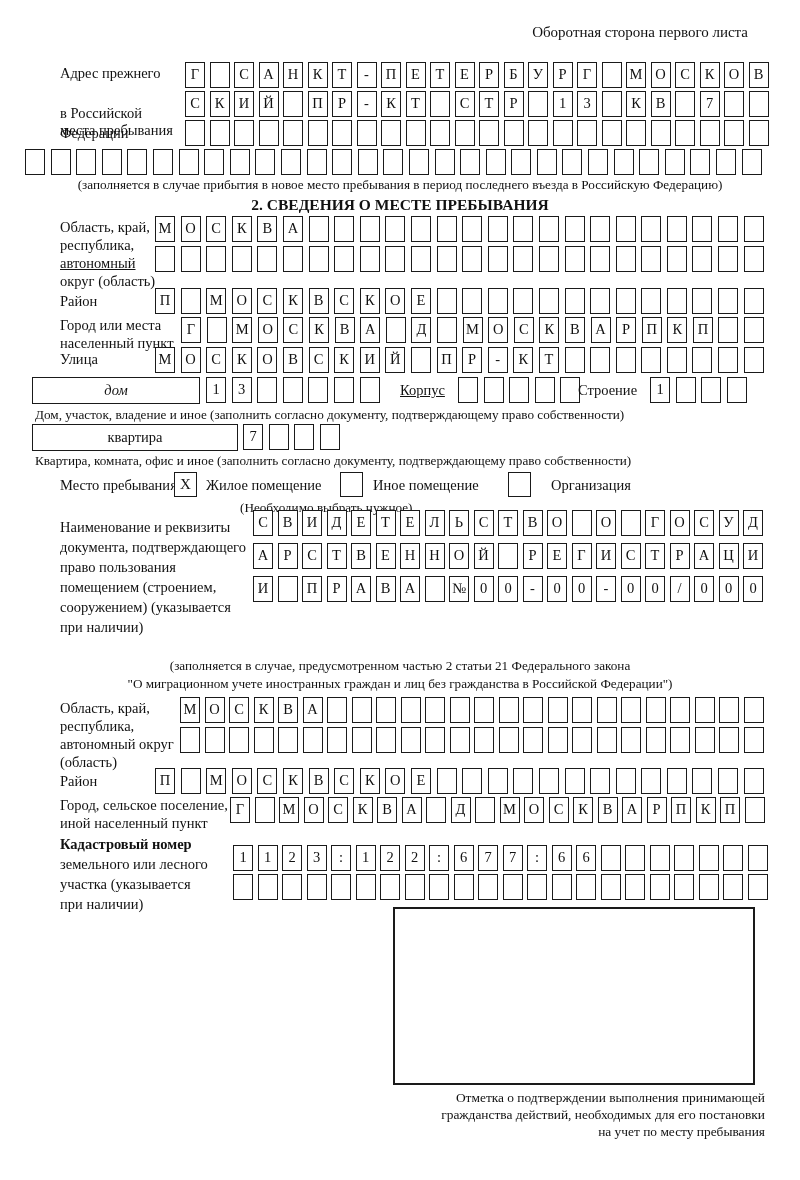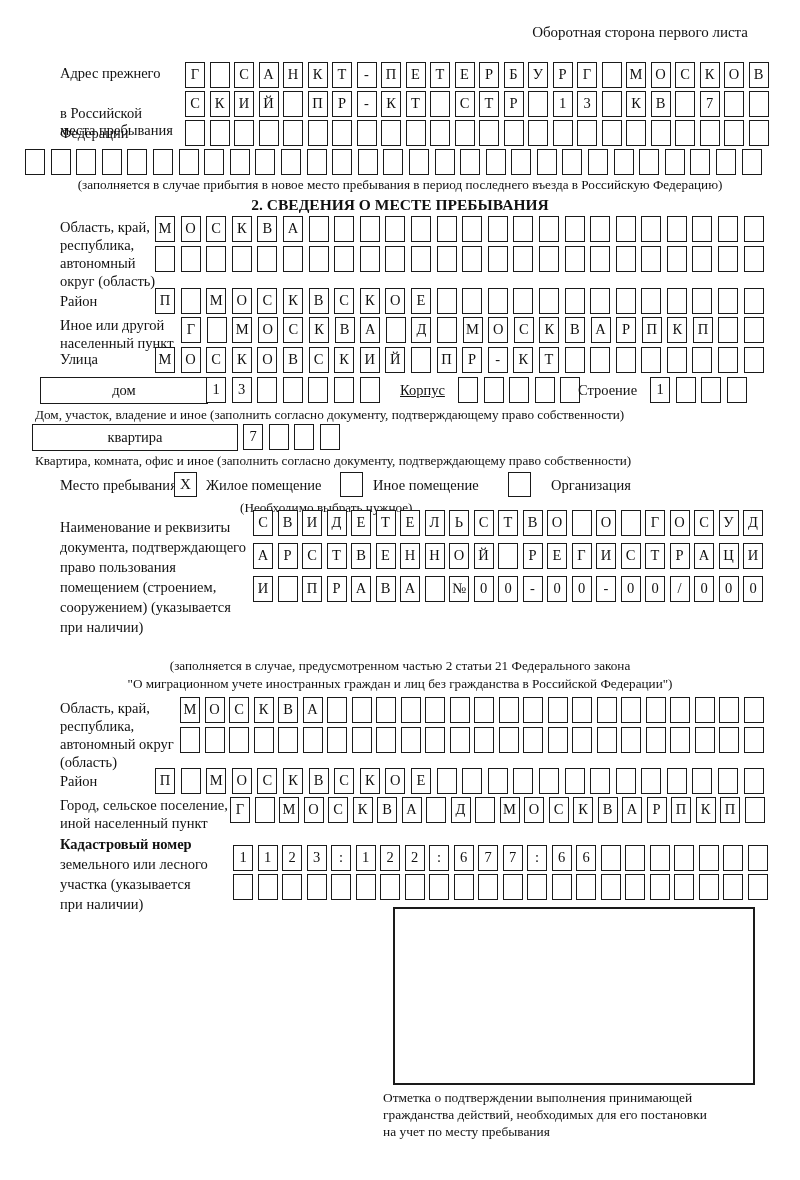--- a/index.html
+++ b/index.html
@@ -13,21 +13,21 @@
   .cellrow{position:absolute;display:flex;}
   .cg-a{gap:4.5px;}
   .cg-b{gap:5.6px;}
   .cell{box-sizing:border-box;flex:0 0 20px;width:20px;height:26px;border:1.6px solid #1a1a1a;
         font-size:14.5px;line-height:23px;text-align:center;background:#fff;}
   .widebox{position:absolute;box-sizing:border-box;border:1.9px solid #1a1a1a;height:27px;
         text-align:center;font-size:14.5px;line-height:24px;background:#fff;}
   .chk{position:absolute;box-sizing:border-box;width:23px;height:25px;border:1.7px solid #1a1a1a;
         text-align:center;font-size:15px;line-height:22px;background:#fff;}
   .stampbox{position:absolute;box-sizing:border-box;border:2px solid #1a1a1a;background:#fff;}
-  .caption{position:absolute;text-align:left;font-size:13.4px;line-height:17px;white-space:normal;}
+  .caption{position:absolute;text-align:right;font-size:13.4px;line-height:17px;white-space:normal;}
 </style>
 </head>
 <body>
 
 <div class="page">
 
   <div class="abs lbl" style="top:23px;left:0;width:748px;text-align:right;font-size:15px;">Оборотная сторона первого листа</div>
 
   <div class="abs lbl" style="left:60px;top:64px;">Адрес прежнего</div>
   <div class="abs lbl" style="left:60px;top:84px;margin-top:37px;">места пребывания</div>
@@ -143,21 +143,21 @@
       <span class="cell"></span>
       <span class="cell"></span>
     </div>
 
   <div class="abs note center" style="top:177px;">(заполняется в случае прибытия в новое место пребывания в период последнего въезда в Российскую Федерацию)</div>
 
   <div class="abs hdr center" style="top:196px;">2. СВЕДЕНИЯ О МЕСТЕ ПРЕБЫВАНИЯ</div>
 
   <div class="abs lbl" style="left:60px;top:218px;">Область, край,</div>
   <div class="abs lbl" style="left:60px;top:236px;">республика,</div>
-  <div class="abs lbl" style="left:60px;top:254px;">автономный</div>
+  <div class="abs lbl" style="left:60px;top:254px;text-decoration:underline;">автономный</div>
   <div class="abs lbl" style="left:60px;top:272px;">округ (область)</div>
   <div class="cellrow cg-b" style="left:155px;top:216px;">
       <span class="cell">М</span>
       <span class="cell">О</span>
       <span class="cell">С</span>
       <span class="cell">К</span>
       <span class="cell">В</span>
       <span class="cell">А</span>
       <span class="cell"></span>
       <span class="cell"></span>
@@ -226,21 +226,21 @@
       <span class="cell"></span>
       <span class="cell"></span>
       <span class="cell"></span>
       <span class="cell"></span>
       <span class="cell"></span>
       <span class="cell"></span>
       <span class="cell"></span>
       <span class="cell"></span>
     </div>
 
-  <div class="abs lbl" style="left:60px;top:316px;">Иное или другой</div>
+  <div class="abs lbl" style="left:60px;top:316px;">Город или места</div>
   <div class="abs lbl" style="left:60px;top:334px;">населенный пункт</div>
   <div class="cellrow cg-b" style="left:181px;top:317px;">
       <span class="cell">Г</span>
       <span class="cell"></span>
       <span class="cell">М</span>
       <span class="cell">О</span>
       <span class="cell">С</span>
       <span class="cell">К</span>
       <span class="cell">В</span>
       <span class="cell">А</span>
@@ -282,21 +282,21 @@
       <span class="cell"></span>
       <span class="cell"></span>
       <span class="cell"></span>
       <span class="cell"></span>
       <span class="cell"></span>
       <span class="cell"></span>
       <span class="cell"></span>
       <span class="cell"></span>
     </div>
 
-  <div class="widebox" style="left:40px;top:377px;width:168px;">дом</div>
+  <div class="widebox" style="left:32px;top:377px;width:168px;font-style:italic;">дом</div>
   <div class="cellrow cg-b" style="left:206px;top:377px;">
       <span class="cell">1</span>
       <span class="cell">3</span>
       <span class="cell"></span>
       <span class="cell"></span>
       <span class="cell"></span>
       <span class="cell"></span>
       <span class="cell"></span>
     </div>
   <div class="abs lbl" style="left:400px;top:381px;text-decoration:underline;">Корпус</div>

